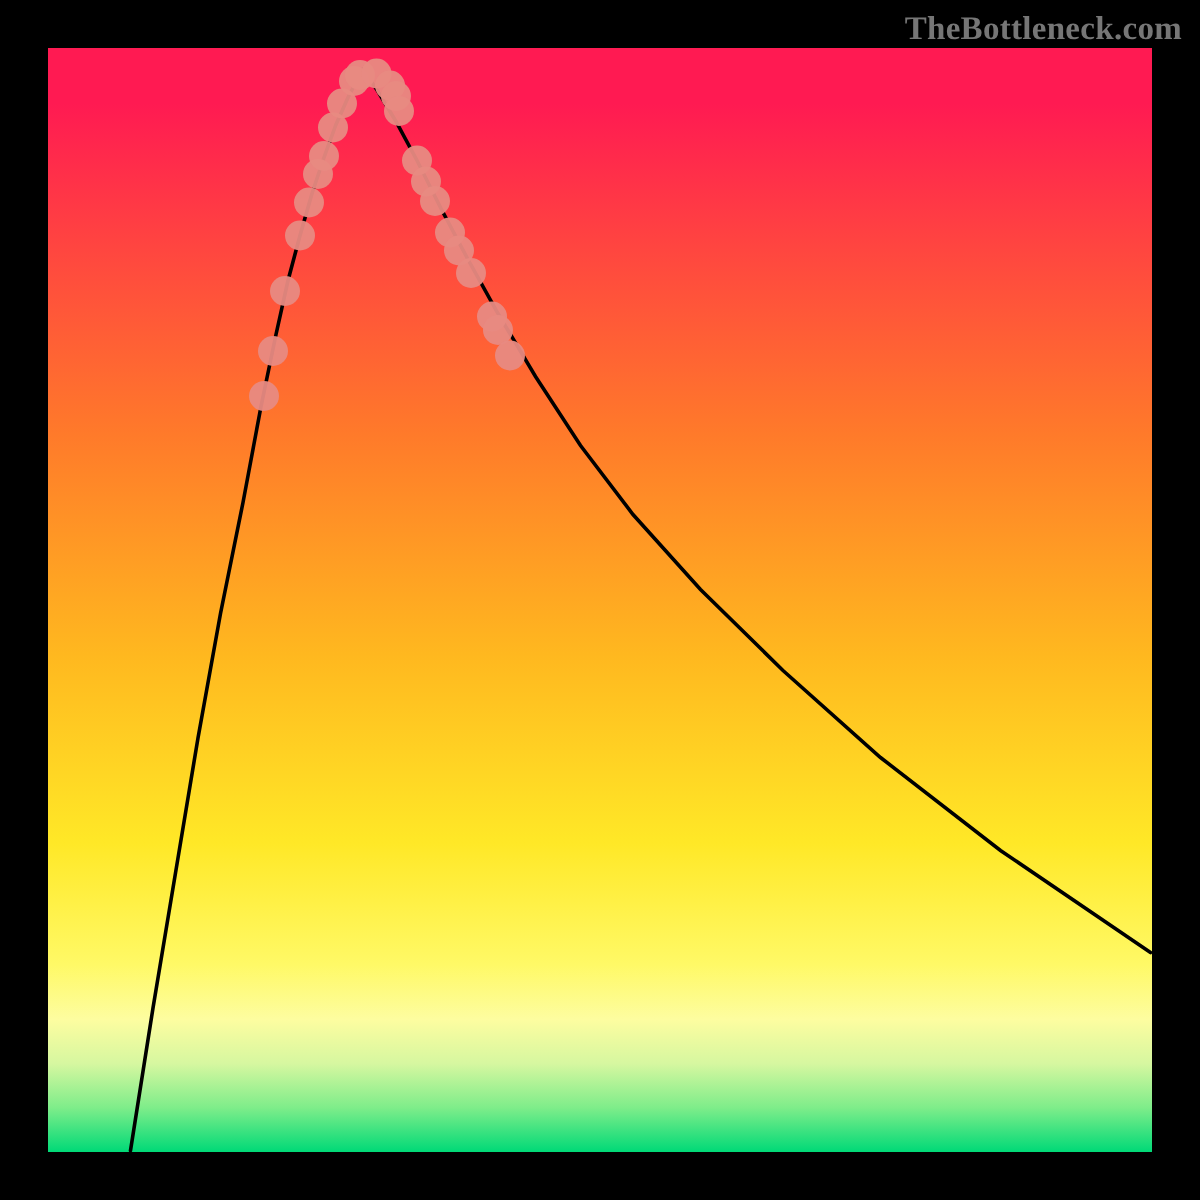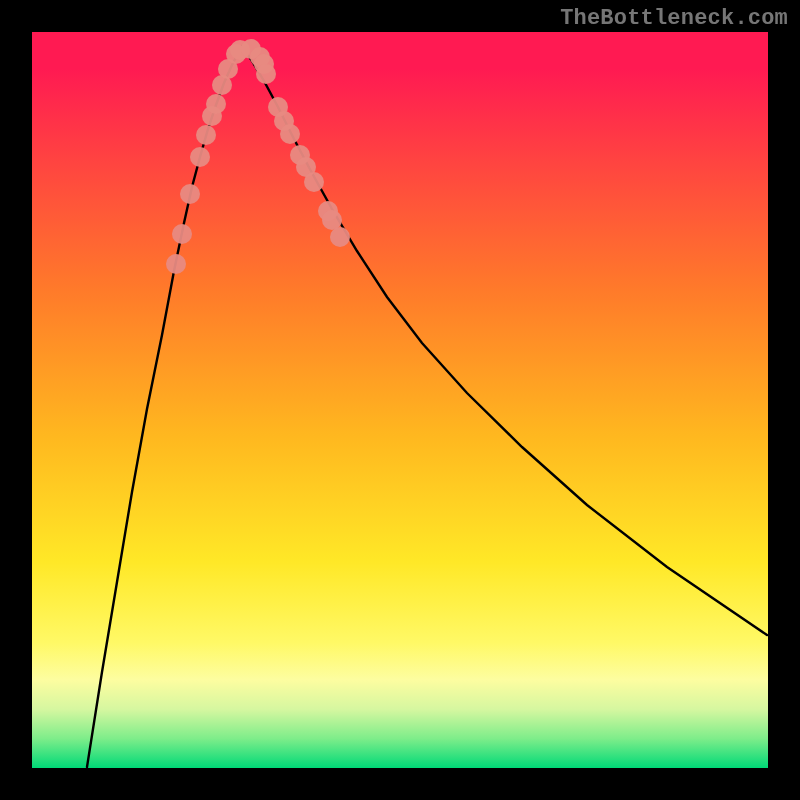--- a/index.html
+++ b/index.html
@@ -60,21 +60,21 @@
     height: 20px;
     border-radius: 50%;
     background: #e88a82;
     opacity: 0.95;
     transform: translate(-50%, -50%);
   }
   .watermark {
     position: absolute;
     top: 6px;
     right: 12px;
-    font-family: Liberation Mono, monospace;
+    font-family: Liberation Serif, serif;
     font-size: 22px;
     font-weight: 600;
     color: #767676;
     letter-spacing: 0.2px;
   }
 </style>
 </head>
 <body>
 
 <div class="frame">

